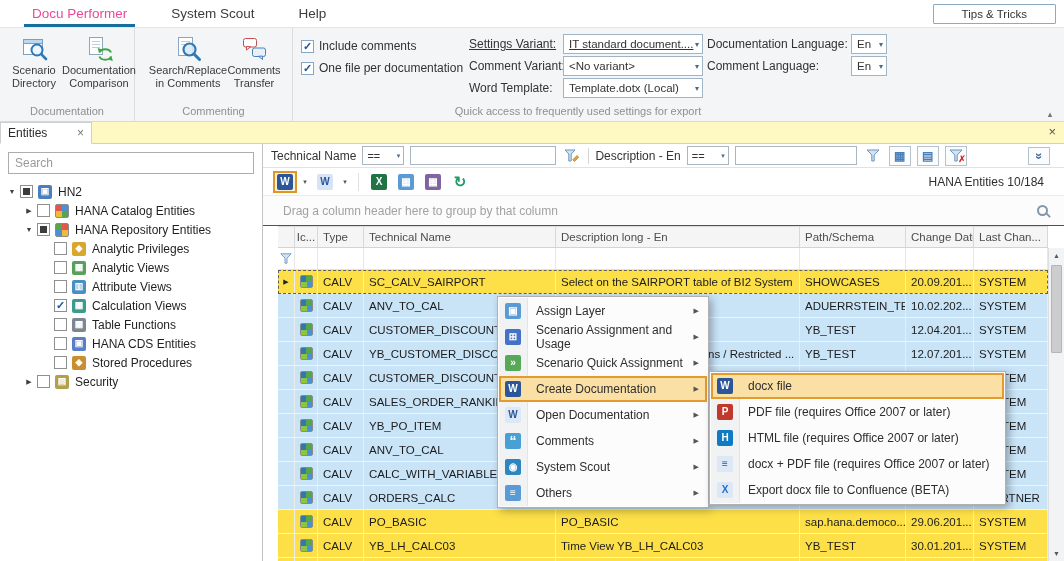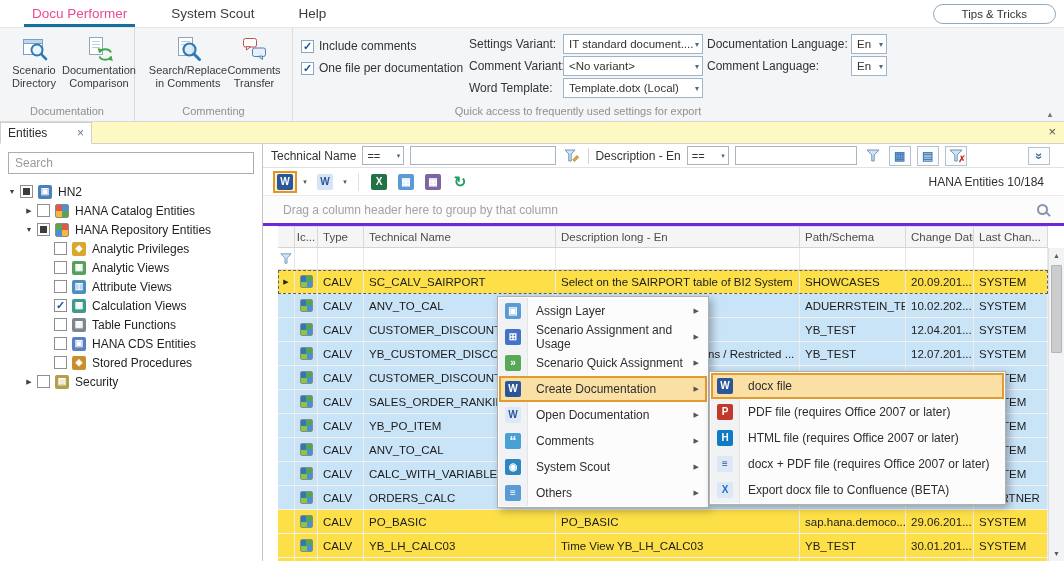--- a/index.html
+++ b/index.html
@@ -6,21 +6,21 @@
   html,body{width:1064px;height:561px;overflow:hidden}
   body{position:relative;background:#fff;font-family:"Liberation Sans",sans-serif;color:#333}
   .app{width:100%;height:100%;display:flex;flex-direction:column}
 
   
   .menubar{height:28px;background:#fff;display:flex;align-items:stretch;position:relative;border-bottom:1px solid #e6e6e6;flex:none}
   .menu-items{display:flex;padding-left:10px}
   .menu-item{padding:0 22px;display:flex;align-items:center;font-size:13.5px;color:#3c3c3c;position:relative;cursor:default}
   .menu-item.active{color:#ec4899}
   .menu-item.active::after{content:"";position:absolute;left:14px;right:14px;bottom:0;height:3px;background:#176f9e}
-  .tips-btn{position:absolute;right:8px;top:4px;height:20px;padding:0 28px;border:1px solid #8fa9c0;background:#fff;font-size:11.5px;color:#333;display:flex;align-items:center;border-radius:10px}
+  .tips-btn{position:absolute;right:8px;top:4px;height:20px;padding:0 28px;border:1px solid #8fa9c0;background:#fff;font-size:11.5px;color:#333;display:flex;align-items:center;border-radius:1px}
 
   
   .ribbon{height:94px;background:#f4f5f6;border-bottom:1px solid #d8d8d8;display:flex;position:relative;flex:none}
   .rb-group{display:flex;flex-direction:column;border-right:1px solid #dcdcdc}
   .rb-g1{width:135px}
   .rb-g2{width:158px}
   .rb-g2 .rb-content{padding-left:20px}
   .rb-g3{flex:1;position:relative;border-right:none}
   .rb-content{flex:1;display:flex;align-items:flex-start;padding:4px 2px 0}
   .rb-caption{height:17px;text-align:center;font-size:11px;color:#8f8f8f;line-height:15px}
@@ -72,21 +72,21 @@
 
   
   .gridtoolbar{height:28px;flex:none;display:flex;align-items:center;gap:3px;padding:0 10px;border-bottom:1px solid #ebebeb}
   .tb-btn{min-width:24px;height:22px;display:flex;align-items:center;justify-content:center;border:2px solid transparent}
   .tb-btn.highlighted{border:2px solid #dd9726;background:#fceecf}
   .tb-caret{font-size:7px;color:#555;width:10px;text-align:center}
   .tb-sep{width:1px;height:18px;background:#e0e0e0;margin:0 5px}
   .tb-counter{margin-left:auto;margin-right:10px;font-size:12px;color:#2f2f2f}
 
   
-  .groupbar{height:30px;flex:none;background:#fcfcfc;border-bottom:3px solid #6d28d9;display:flex;align-items:center;padding:0 16px 0 20px;font-size:12px;color:#a2a2a2}
+  .groupbar{height:30px;flex:none;background:#fcfcfc;border-bottom:1px solid #6d28d9;display:flex;align-items:center;padding:0 16px 0 20px;font-size:12px;color:#a2a2a2}
   .magnifier{margin-left:auto;width:11px;height:11px;border:2px solid #8494ad;border-radius:50%;position:relative;flex:none}
   .magnifier::after{content:"";position:absolute;width:6px;height:2px;background:#8494ad;right:-5px;bottom:-2px;transform:rotate(45deg)}
 
   
   .grid{flex:1;margin-left:15px;width:770px;font-size:11.5px}
   .grid-header{display:flex;height:22px;background:#f5f5f5;border-top:1px solid #dcdcdc;border-bottom:1px solid #d4d4d4;color:#4c4c4c}
   .gh{display:flex;align-items:center;padding:0 5px;border-right:1px solid #d8d8d8;overflow:hidden;white-space:nowrap}
   .filter-row{display:flex;height:22px;border-bottom:1px solid #e2e2e2;background:#fff}
   .fc{border-right:1px solid #e8e8e8;display:flex;align-items:center;padding:0 3px}
   .grid-row{display:flex;height:24px;background:#fde047}
@@ -202,21 +202,21 @@
           <div class="rb-cb-row" style="top: 10px;">
             <span class="cbx">✓</span>
             <span class="cbx-label">Include comments</span>
           </div>
           <div class="rb-cb-row" style="top: 32px;">
             <span class="cbx">✓</span>
             <span class="cbx-label">One file per documentation</span>
           </div>
         </div>
       <div>
-          <div class="rb-sel-row" style="left: 176px; top: 6px;">
+          <div class="rb-sel-row" style="left: 176px; top: 6px; text-decoration: underline;">
             <span class="rb-sel-label">Settings Variant:</span>
             <span class="rb-select" style="width: 140px;">
               <span class="rb-select-value">IT standard document....</span>
               <span class="caret">▾</span>
             </span>
           </div>
           <div class="rb-sel-row" style="left: 176px; top: 28px;">
             <span class="rb-sel-label">Comment Variant:</span>
             <span class="rb-select" style="width: 140px;">
               <span class="rb-select-value">&lt;No variant&gt;</span>

